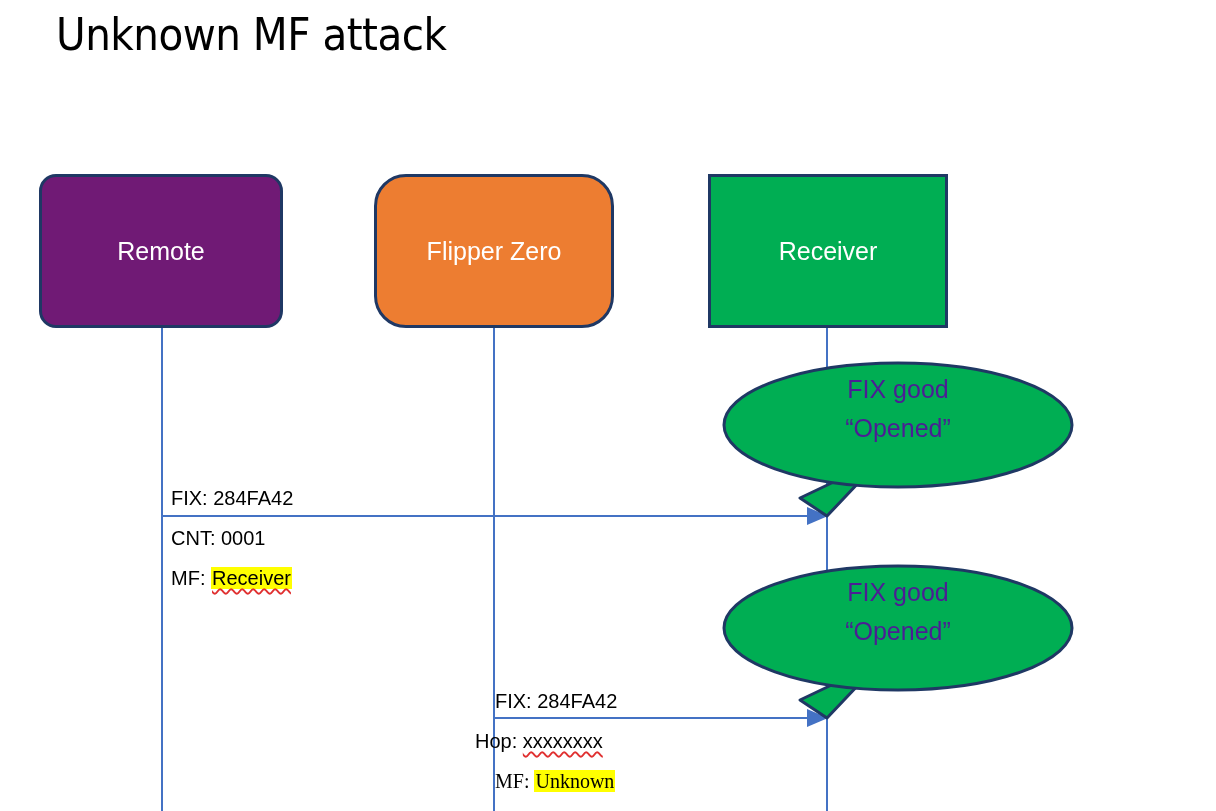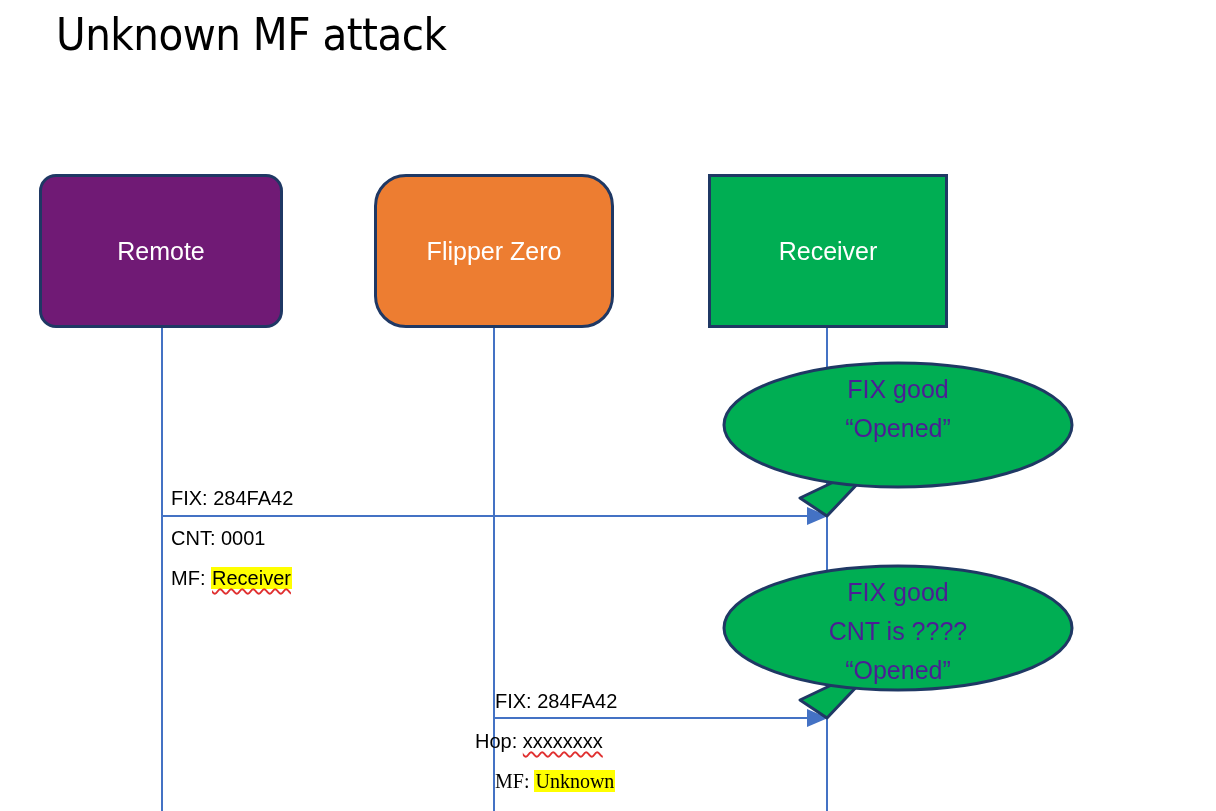--- a/index.html
+++ b/index.html
@@ -164,17 +164,16 @@
     <span>MF: </span><span class="hl">Unknown</span>
   </div>
 
   <div id="callout1-text" class="callout-text">
     <div>FIX good</div>
     <div>“Opened”</div>
   </div>
 
   <div id="callout2-text" class="callout-text">
     <div>FIX good</div>
-    <div>CNT is ????</div>
     <div>“Opened”</div>
   </div>
 
 </div>
 
 </body></html>

